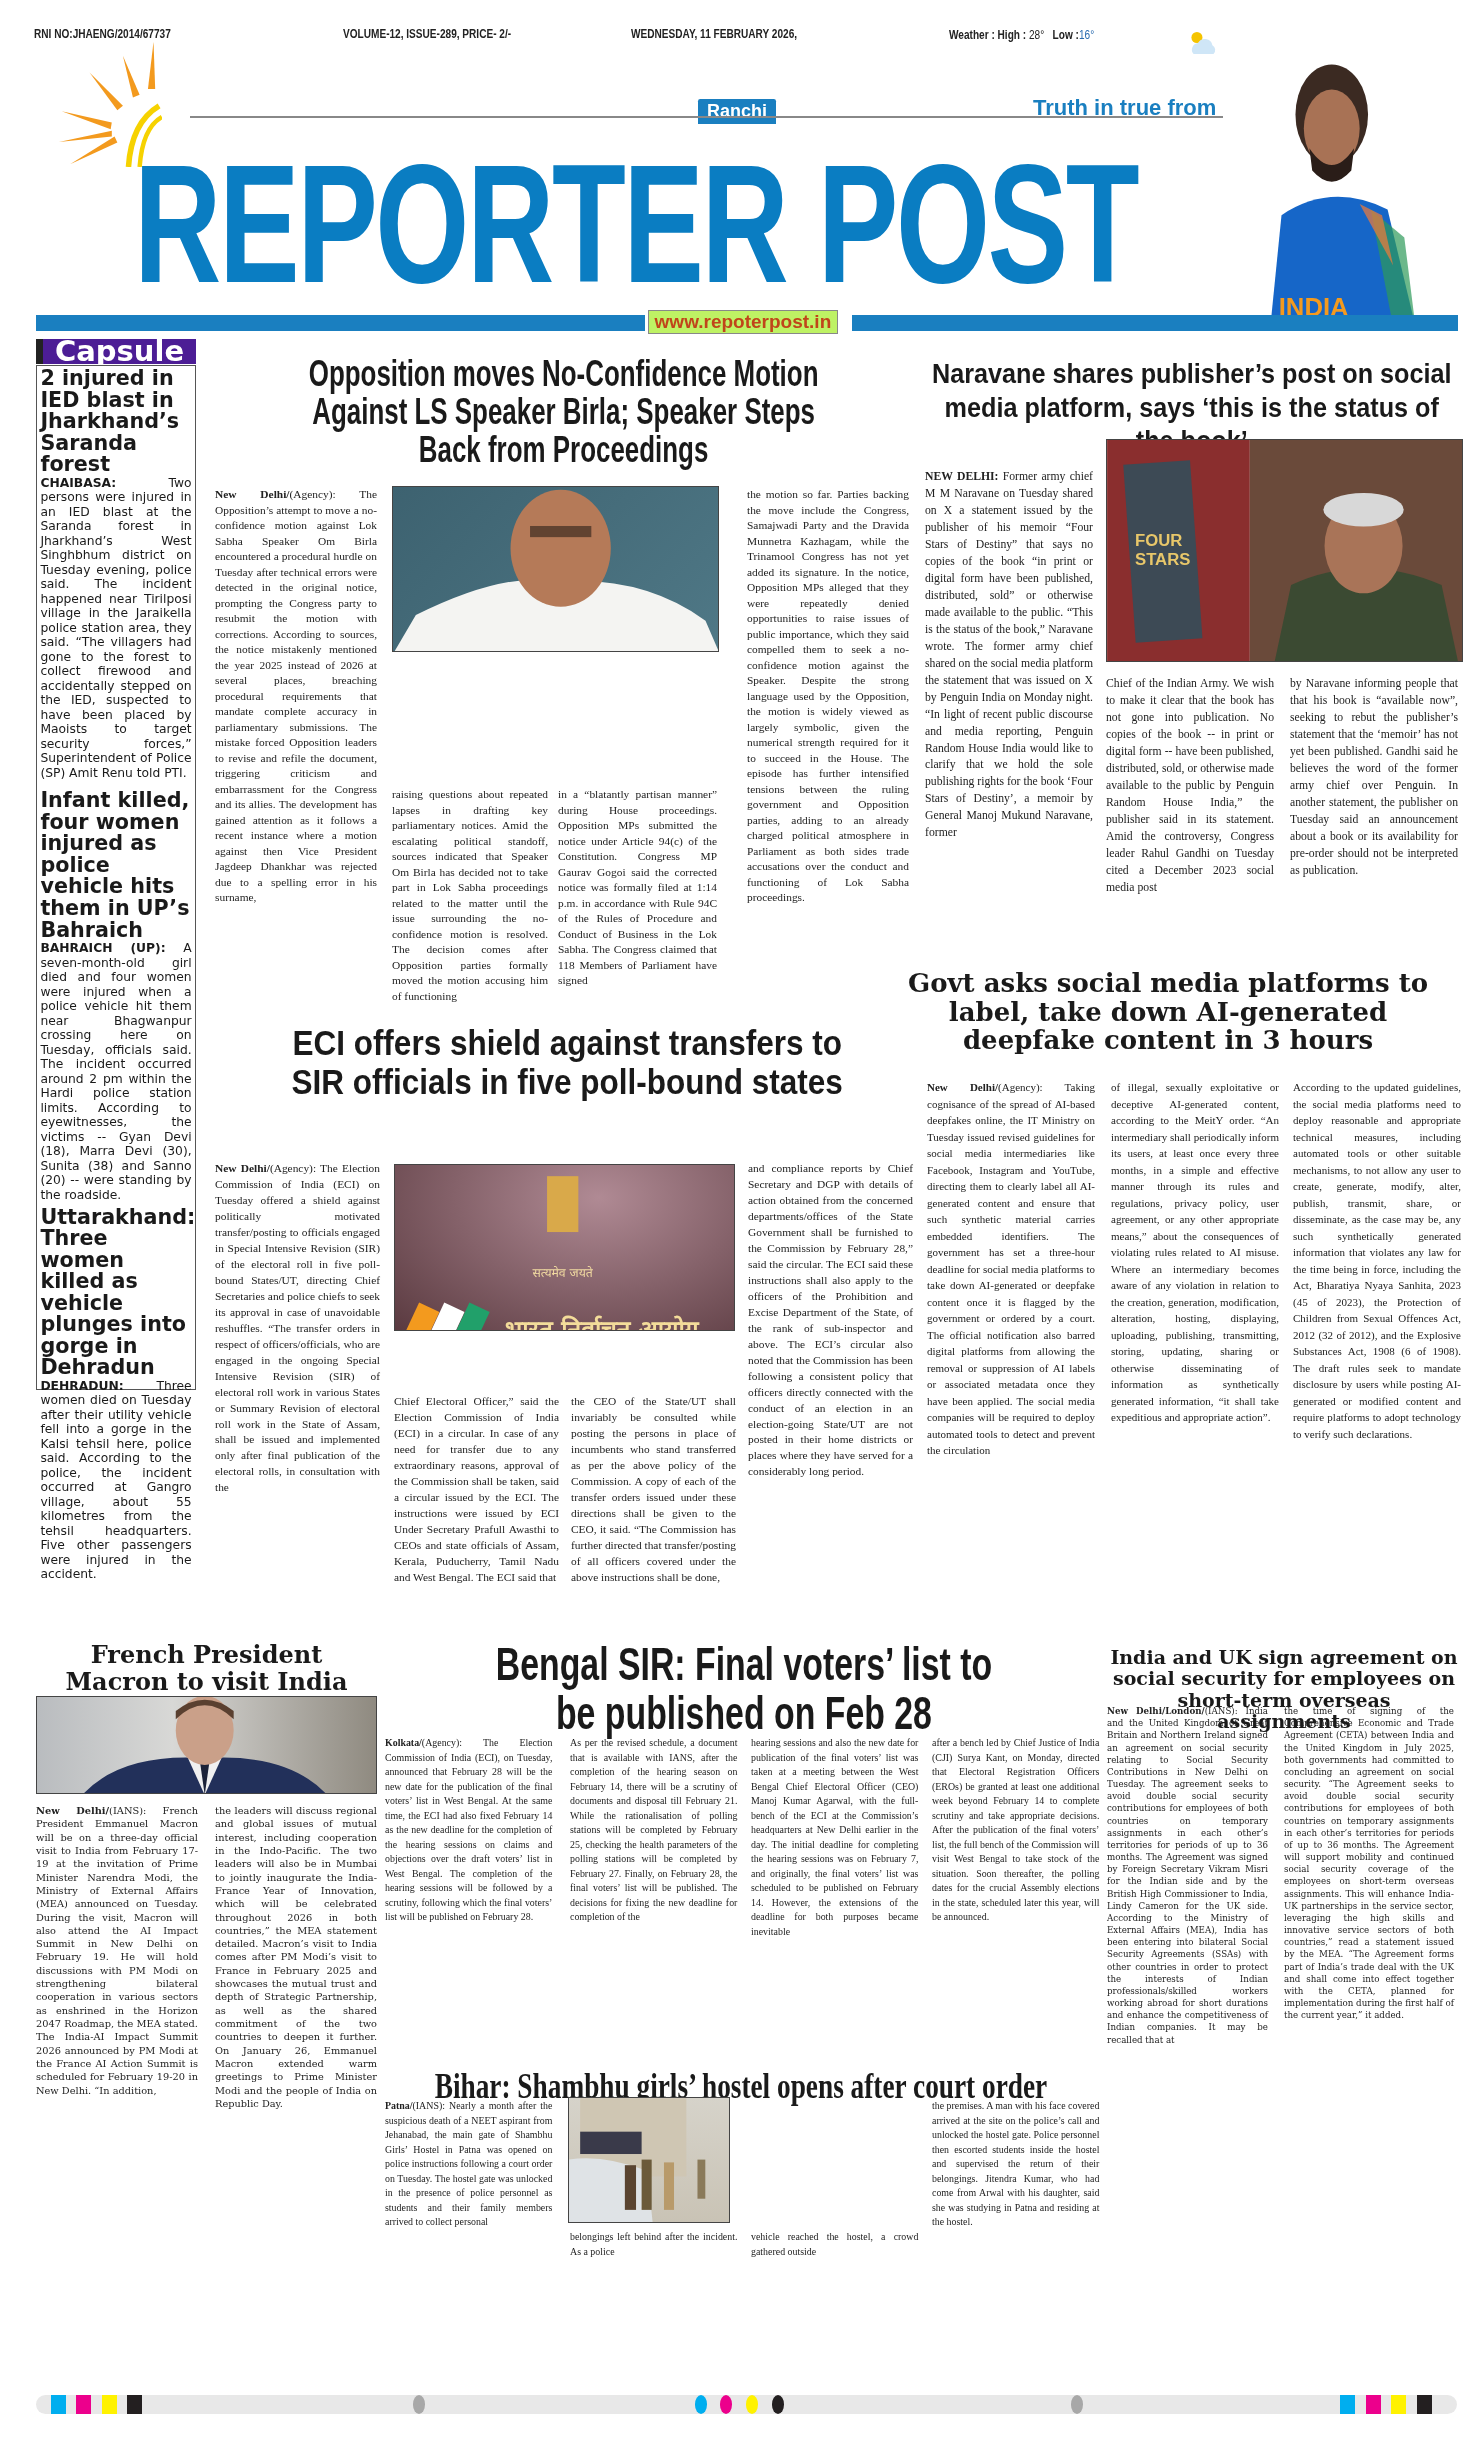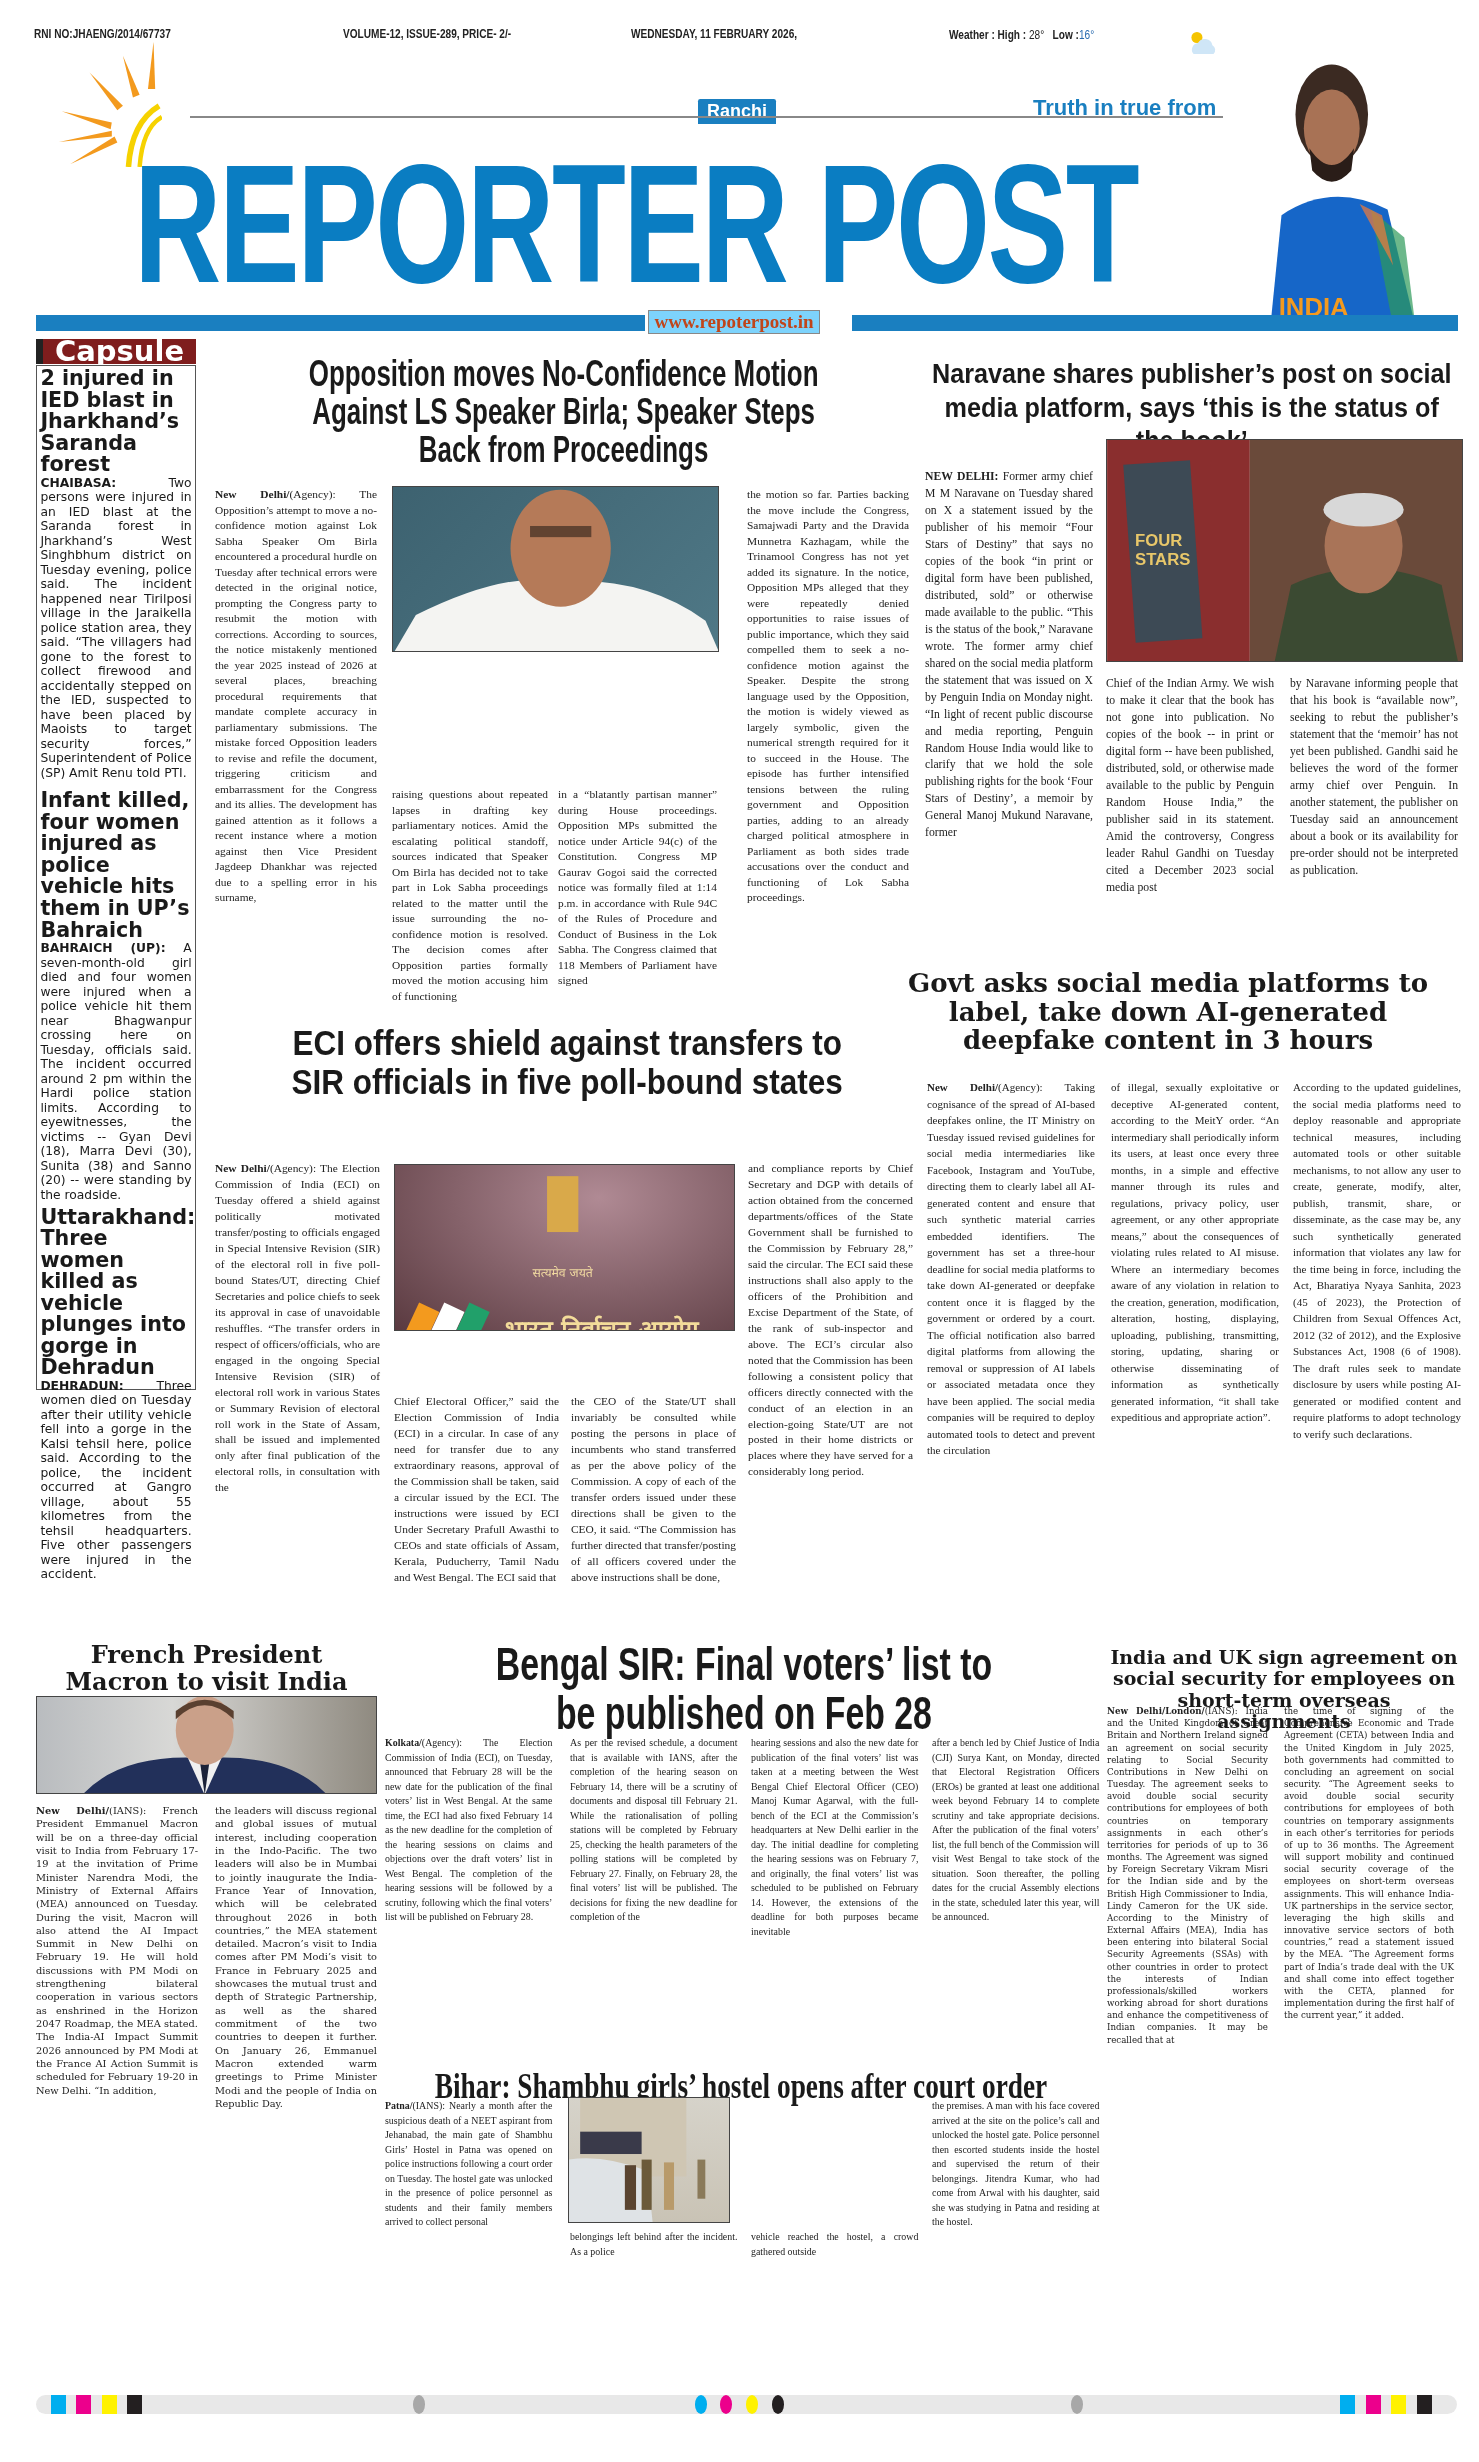--- a/index.html
+++ b/index.html
@@ -2,24 +2,24 @@
 <html style="font-size:9px"><head>
 <meta charset="utf-8">
 <style>
   * { box-sizing: border-box; margin: 0; padding: 0; }
   body { width: 1480px; height: 2462px; background: #fff; font-family: "Liberation Serif", serif; color: #1a1a1a; position: relative; overflow: hidden; }
   .abs { position: absolute; }
   .meta { font-family: "Liberation Sans", sans-serif; font-size: 12.3px; font-weight: bold; color: #222; transform: scaleX(0.82); transform-origin: left; white-space: nowrap; }
   .masthead { font-family: "Liberation Sans", sans-serif; font-weight: bold; color: #0a7dc2; font-size: 168px; letter-spacing: -3.4px; transform: scaleX(0.72); transform-origin: left; line-height: 1; white-space: nowrap; }
   .ranchi { background: #1a7fc0; color: #fff; font-family: "Liberation Sans", sans-serif; font-weight: bold; font-size: 18px; padding: 2.2px 9px; border-radius: 2.2px 2.2px 0 0; }
   .tagline { font-family: "Liberation Sans", sans-serif; font-weight: bold; color: #1a7fc0; font-size: 22px; white-space: nowrap; }
-  .url { font-family: Liberation Serif, serif; font-weight: bold; color: #c0451a; font-size: 19px; border: 1.1px solid #888; padding: 0 5.6px; background: #7dd3fc; }
+  .url { font-family: Liberation Sans, sans-serif; font-weight: bold; color: #c0451a; font-size: 19px; border: 1.1px solid #888; padding: 0 5.6px; background: #bef264; }
   .hbar { background: #1a7fc0; height: 15.6px; }
   .hline { background: #888; height: 1.7px; }
-  .capsule-head { background: #7f1d1d; color: #fff; font-family: "DejaVu Sans", sans-serif; font-weight: bold; font-size: 29px; text-align: center; border-left: 7.8px solid #222; }
+  .capsule-head { background: #4c1d95; color: #fff; font-family: "DejaVu Sans", sans-serif; font-weight: bold; font-size: 29px; text-align: center; border-left: 7.8px solid #222; }
   .capsule-box { border: 1.7px solid #555; }
   .cap-h { font-family: "DejaVu Sans", sans-serif; font-weight: bold; font-size: 20.7px; line-height: 1.04; }
   .cap-b { font-family: "DejaVu Sans", sans-serif; font-size: 12.3px; line-height: 1.18; text-align: justify; }
   .cap-b b { font-weight: bold; }
   .cond { font-family: "Liberation Sans", sans-serif; font-weight: bold; transform-origin: left top; line-height: 1.05; text-align: center; white-space: nowrap; }
   .sans-h { font-family: "Liberation Sans", sans-serif; font-weight: bold; text-align: center; line-height: 1.2; }
   .serif-h { font-family: "DejaVu Serif", serif; font-weight: bold; text-align: center; line-height: 1.1; }
   .col { font-family: "Liberation Serif", serif; text-align: justify; color: #222; }
   .col b { font-weight: bold; }
   .photo { border: 1.1px solid #444; overflow: hidden; }

